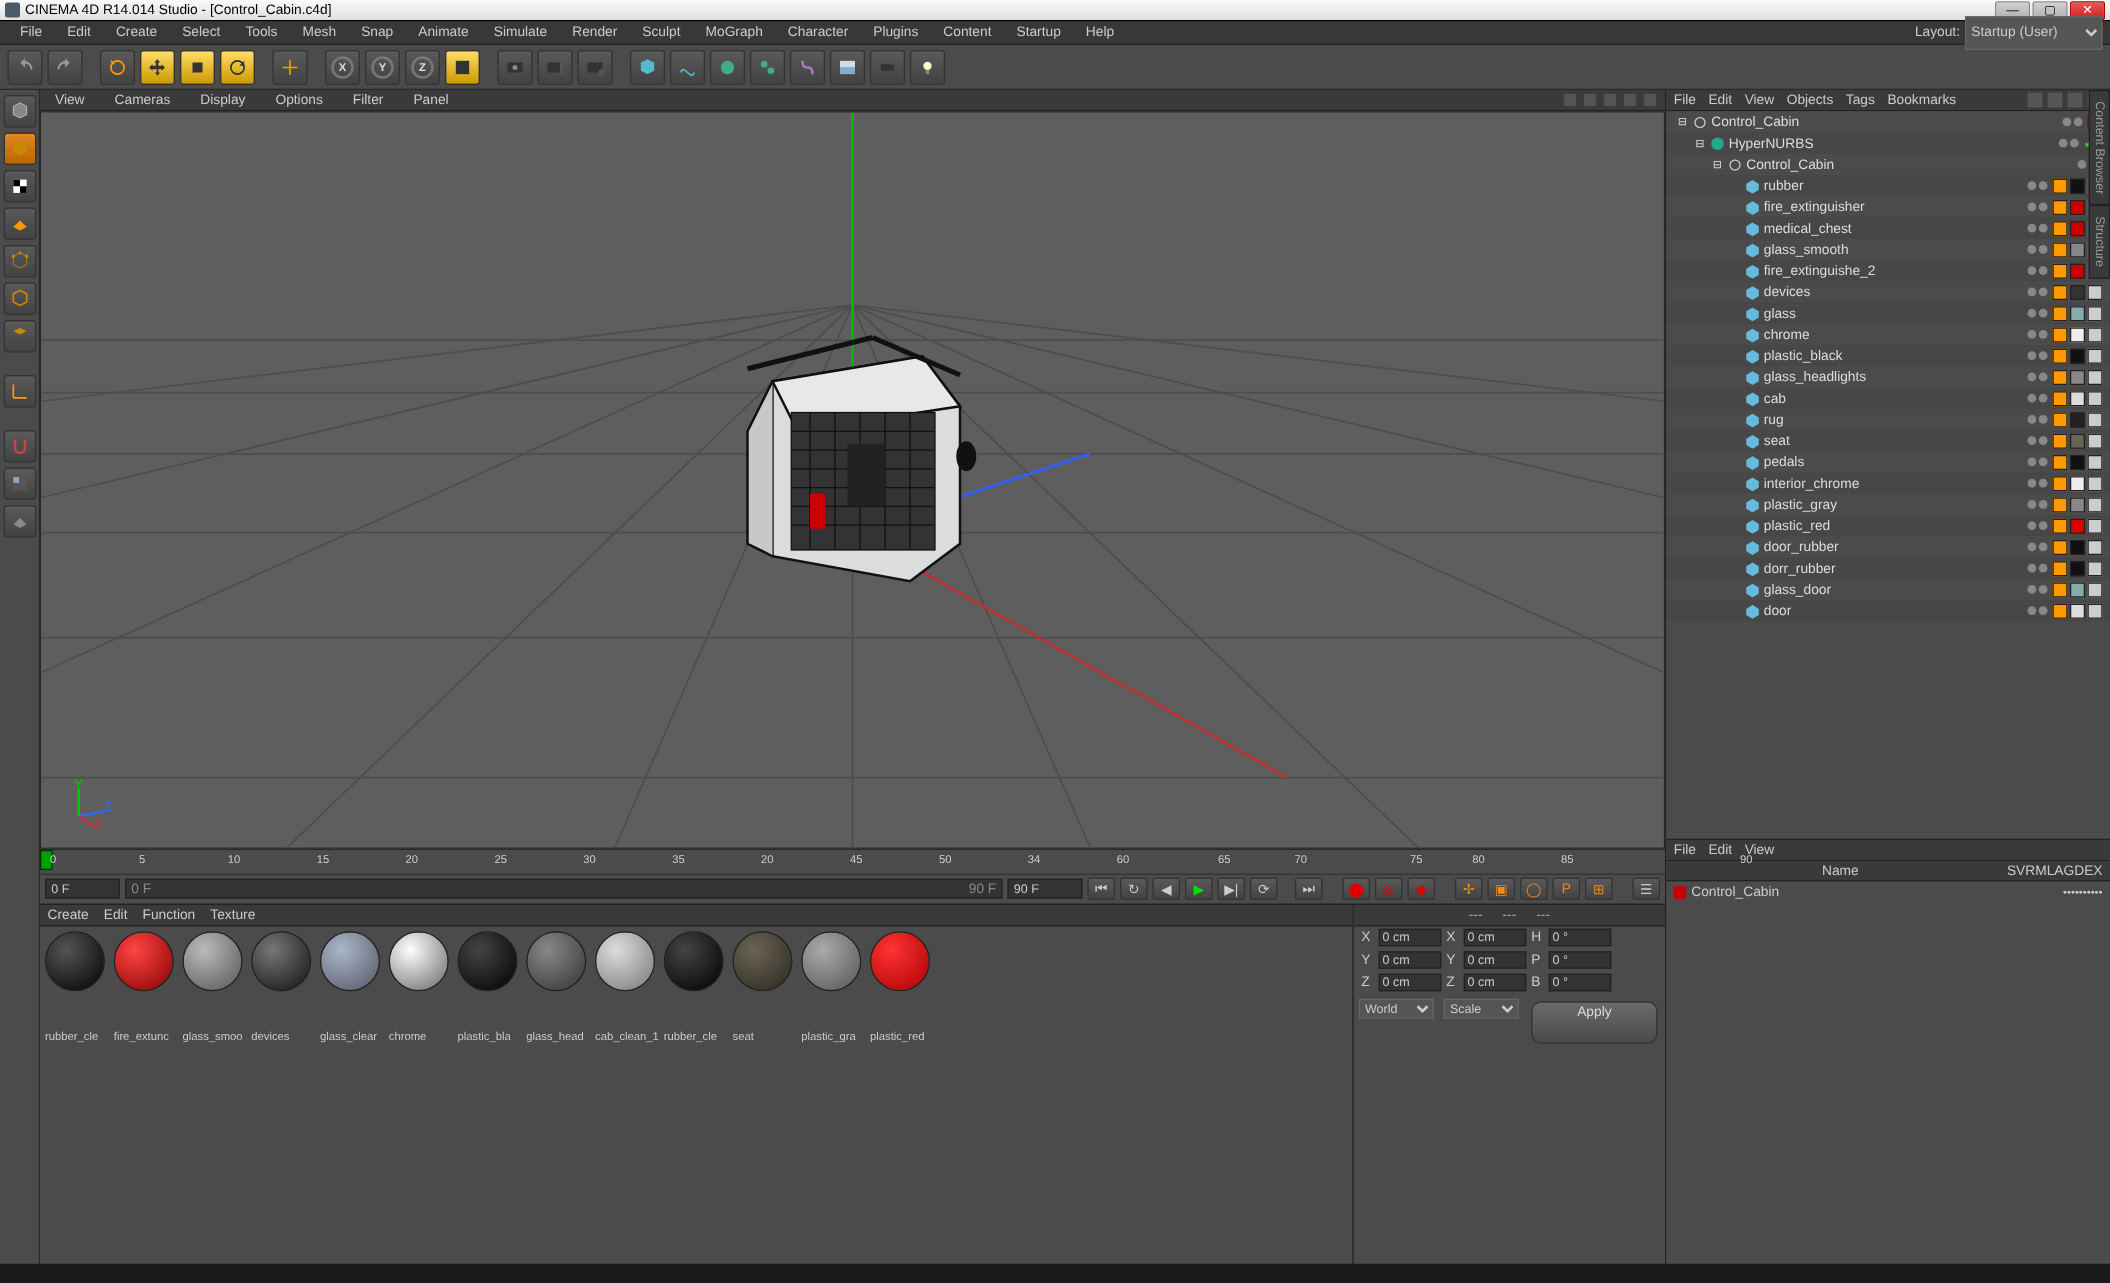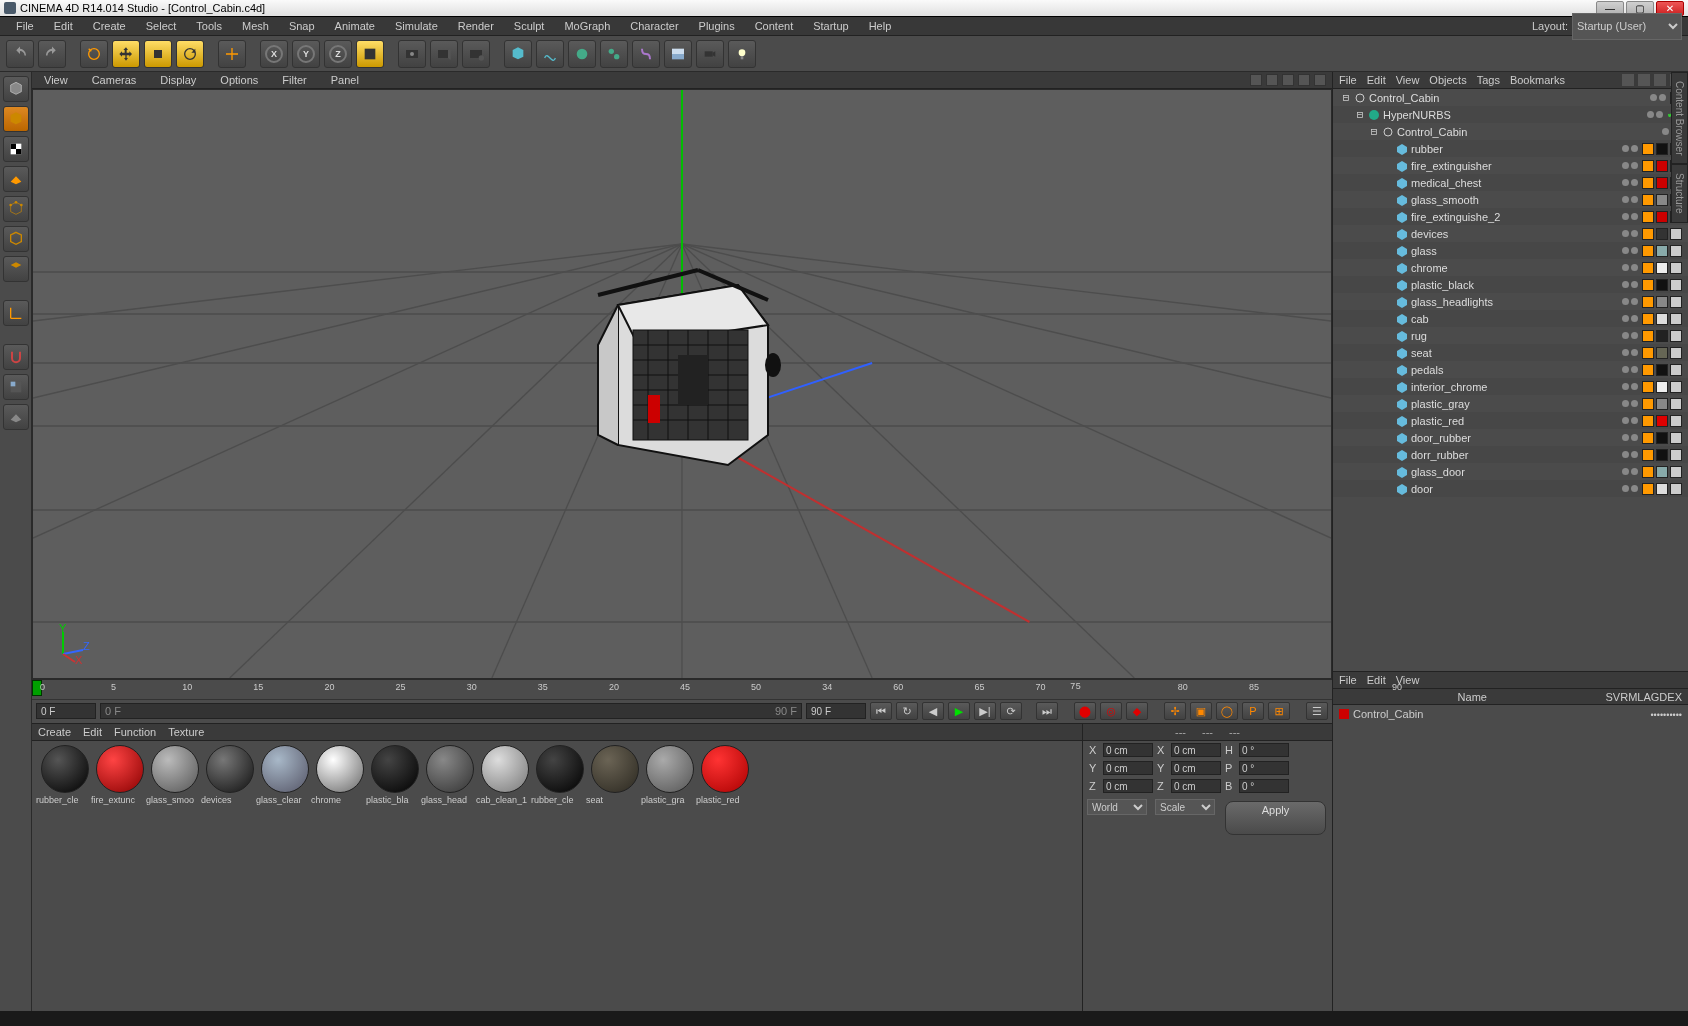--- a/index.html
+++ b/index.html
@@ -60,21 +60,21 @@
 .timectrl .tctl { width:22px; height:18px; background:linear-gradient(#5a5a5a,#424242); border:1px solid #333; border-radius:2px; display:flex;align-items:center;justify-content:center;color:#ccc; }
 .timectrl .tctl.play { color:#00e000; }
 .timectrl .tctl.rec { color:#e00000; }
 .timectrl .tctl.key { color:#ff8800; }
 
 
 .lowerpanel { height:288px; display:flex; border-top:1px solid #222; }
 .matpanel { flex:1; background:#4b4b4b; display:flex; flex-direction:column; }
 .matmenu { height:17px; background:#3a3a3a; display:flex; align-items:center; padding:0 6px; gap:12px; color:#ccc; border-bottom:1px solid #222; }
 .matgrid { display:flex; padding:4px; gap:2px; }
-.matcell { width:53px; display:flex; flex-direction:column; align-items:flex-end; }
+.matcell { width:53px; display:flex; flex-direction:column; align-items:flex-start;gap:29px; }
 .matball { width:48px; height:48px; border-radius:50%; background:radial-gradient(circle at 35% 30%,#888,#111); border:1px solid #222; }
 .matlabel { width:53px; font-size:9px; color:#ccc; overflow:hidden; white-space:nowrap; text-align:left; padding-top:2px; }
 
 .attpanel { width:250px; background:#4b4b4b; border-left:1px solid #222; display:flex; flex-direction:column; }
 .atthdr { height:17px; background:#3a3a3a; display:flex;align-items:center;justify-content:center;color:#aaa;gap:16px;border-bottom:1px solid #222;}
 .coordrow { display:flex; align-items:center; height:18px; padding:0 6px; gap:4px; }
 .coordrow .lab{color:#ccc;width:10px;}
 .coordrow input{background:#333;color:#ccc;border:1px solid #222;height:14px;width:50px;font-size:10px;padding:0 2px;}
 .applybtn { margin:6px; height:34px; background:linear-gradient(#6a6a6a,#4a4a4a); border:1px solid #333; border-radius:8px; color:#ddd; text-align:center; line-height:16px; }
 .coordsel { background:#555;color:#ccc;border:1px solid #666;height:16px;width:60px;font-size:10px;margin:4px;}
@@ -441,21 +441,21 @@
           <div class="tick" style="left: 363.556px;">25</div>
           <div class="tick" style="left: 434.667px;">30</div>
           <div class="tick" style="left: 505.778px;">35</div>
           <div class="tick" style="left: 576.889px;">20</div>
           <div class="tick" style="left: 648px;">45</div>
           <div class="tick" style="left: 719.111px;">50</div>
           <div class="tick" style="left: 790.222px;">34</div>
           <div class="tick" style="left: 861.333px;">60</div>
           <div class="tick" style="left: 932.444px; margin-left: 10px;">65</div>
           <div class="tick" style="left: 1003.56px;">70</div>
-          <div class="tick" style="left: 1038px; font-family: Liberation Mono, monospace;">75</div>
+          <div class="tick" style="left: 1096px;">75</div>
           <div class="tick" style="left: 1145.78px;">80</div>
           <div class="tick" style="left: 1216.89px;">85</div>
           <div class="tick" style="left: 1360px;">90</div>
         </div>
       <div class="timectrl">
         <input value="0 F" style="">
         <div class="frange">
             <span style="color:#888">0 F</span>
             <span style="margin-left:auto;color:#888">90 F</span>
           </div>

